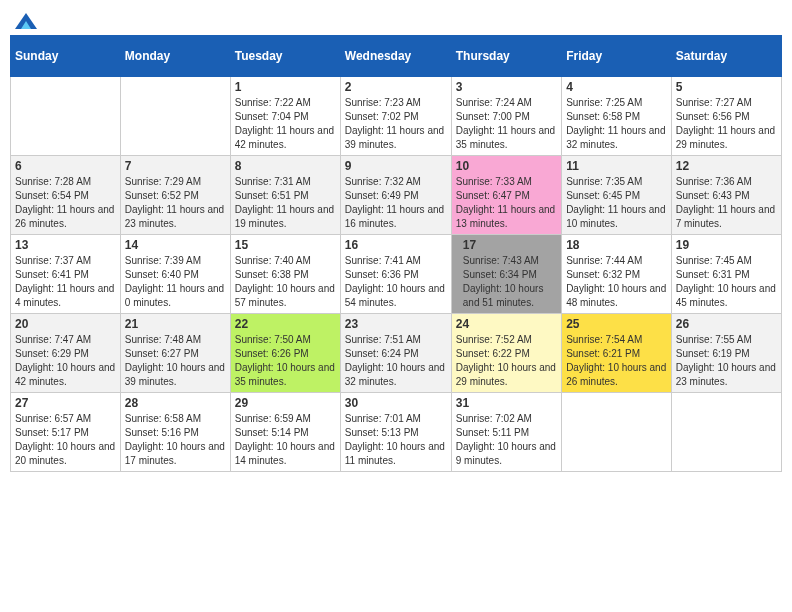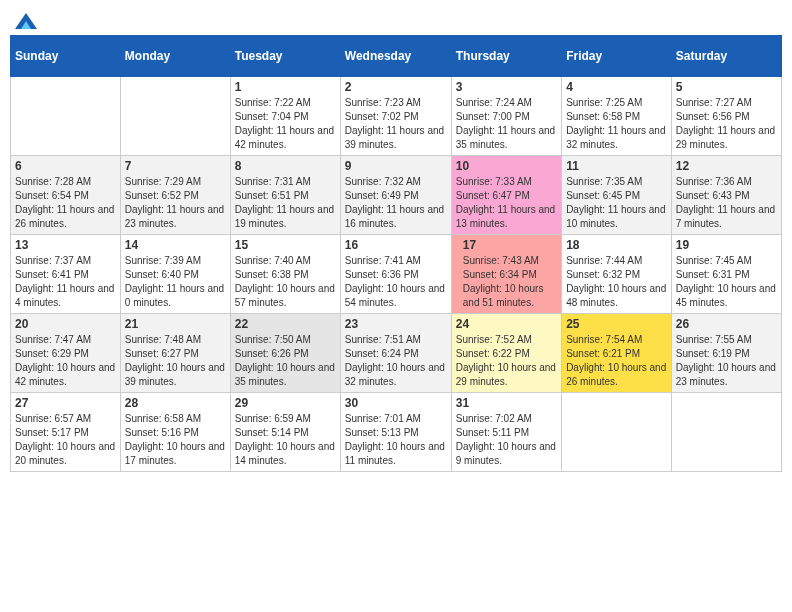--- a/index.html
+++ b/index.html
@@ -215,21 +215,21 @@
           <div class="day-detail" style="white-space: pre-line;">Sunrise: 7:40 AM
 Sunset: 6:38 PM
 Daylight: 10 hours and 57 minutes.</div>
         </td>
         <td style="background-color: rgb(255, 255, 255);">
           <span class="day-num">16</span>
           <div class="day-detail" style="white-space: pre-line;">Sunrise: 7:41 AM
 Sunset: 6:36 PM
 Daylight: 10 hours and 54 minutes.</div>
         </td>
-        <td style="background-color: #fca5a5; padding-left: 11px;">
+        <td style="background-color: #a3a3a3; padding-left: 11px;">
           <span class="day-num">17</span>
           <div class="day-detail" style="white-space: pre-line;">Sunrise: 7:43 AM
 Sunset: 6:34 PM
 Daylight: 10 hours and 51 minutes.</div>
         </td>
         <td style="background-color: rgb(255, 255, 255);">
           <span class="day-num">18</span>
           <div class="day-detail" style="white-space: pre-line;">Sunrise: 7:44 AM
 Sunset: 6:32 PM
 Daylight: 10 hours and 48 minutes.</div>
@@ -247,21 +247,21 @@
           <div class="day-detail" style="white-space: pre-line;">Sunrise: 7:47 AM
 Sunset: 6:29 PM
 Daylight: 10 hours and 42 minutes.</div>
         </td>
         <td style="background-color: rgb(242, 242, 242);">
           <span class="day-num">21</span>
           <div class="day-detail" style="white-space: pre-line;">Sunrise: 7:48 AM
 Sunset: 6:27 PM
 Daylight: 10 hours and 39 minutes.</div>
         </td>
-        <td style="background-color: #e5e5e5;">
+        <td style="background-color: #bef264;">
           <span class="day-num">22</span>
           <div class="day-detail" style="white-space: pre-line;">Sunrise: 7:50 AM
 Sunset: 6:26 PM
 Daylight: 10 hours and 35 minutes.</div>
         </td>
         <td style="background-color: rgb(242, 242, 242);">
           <span class="day-num">23</span>
           <div class="day-detail" style="white-space: pre-line;">Sunrise: 7:51 AM
 Sunset: 6:24 PM
 Daylight: 10 hours and 32 minutes.</div>

